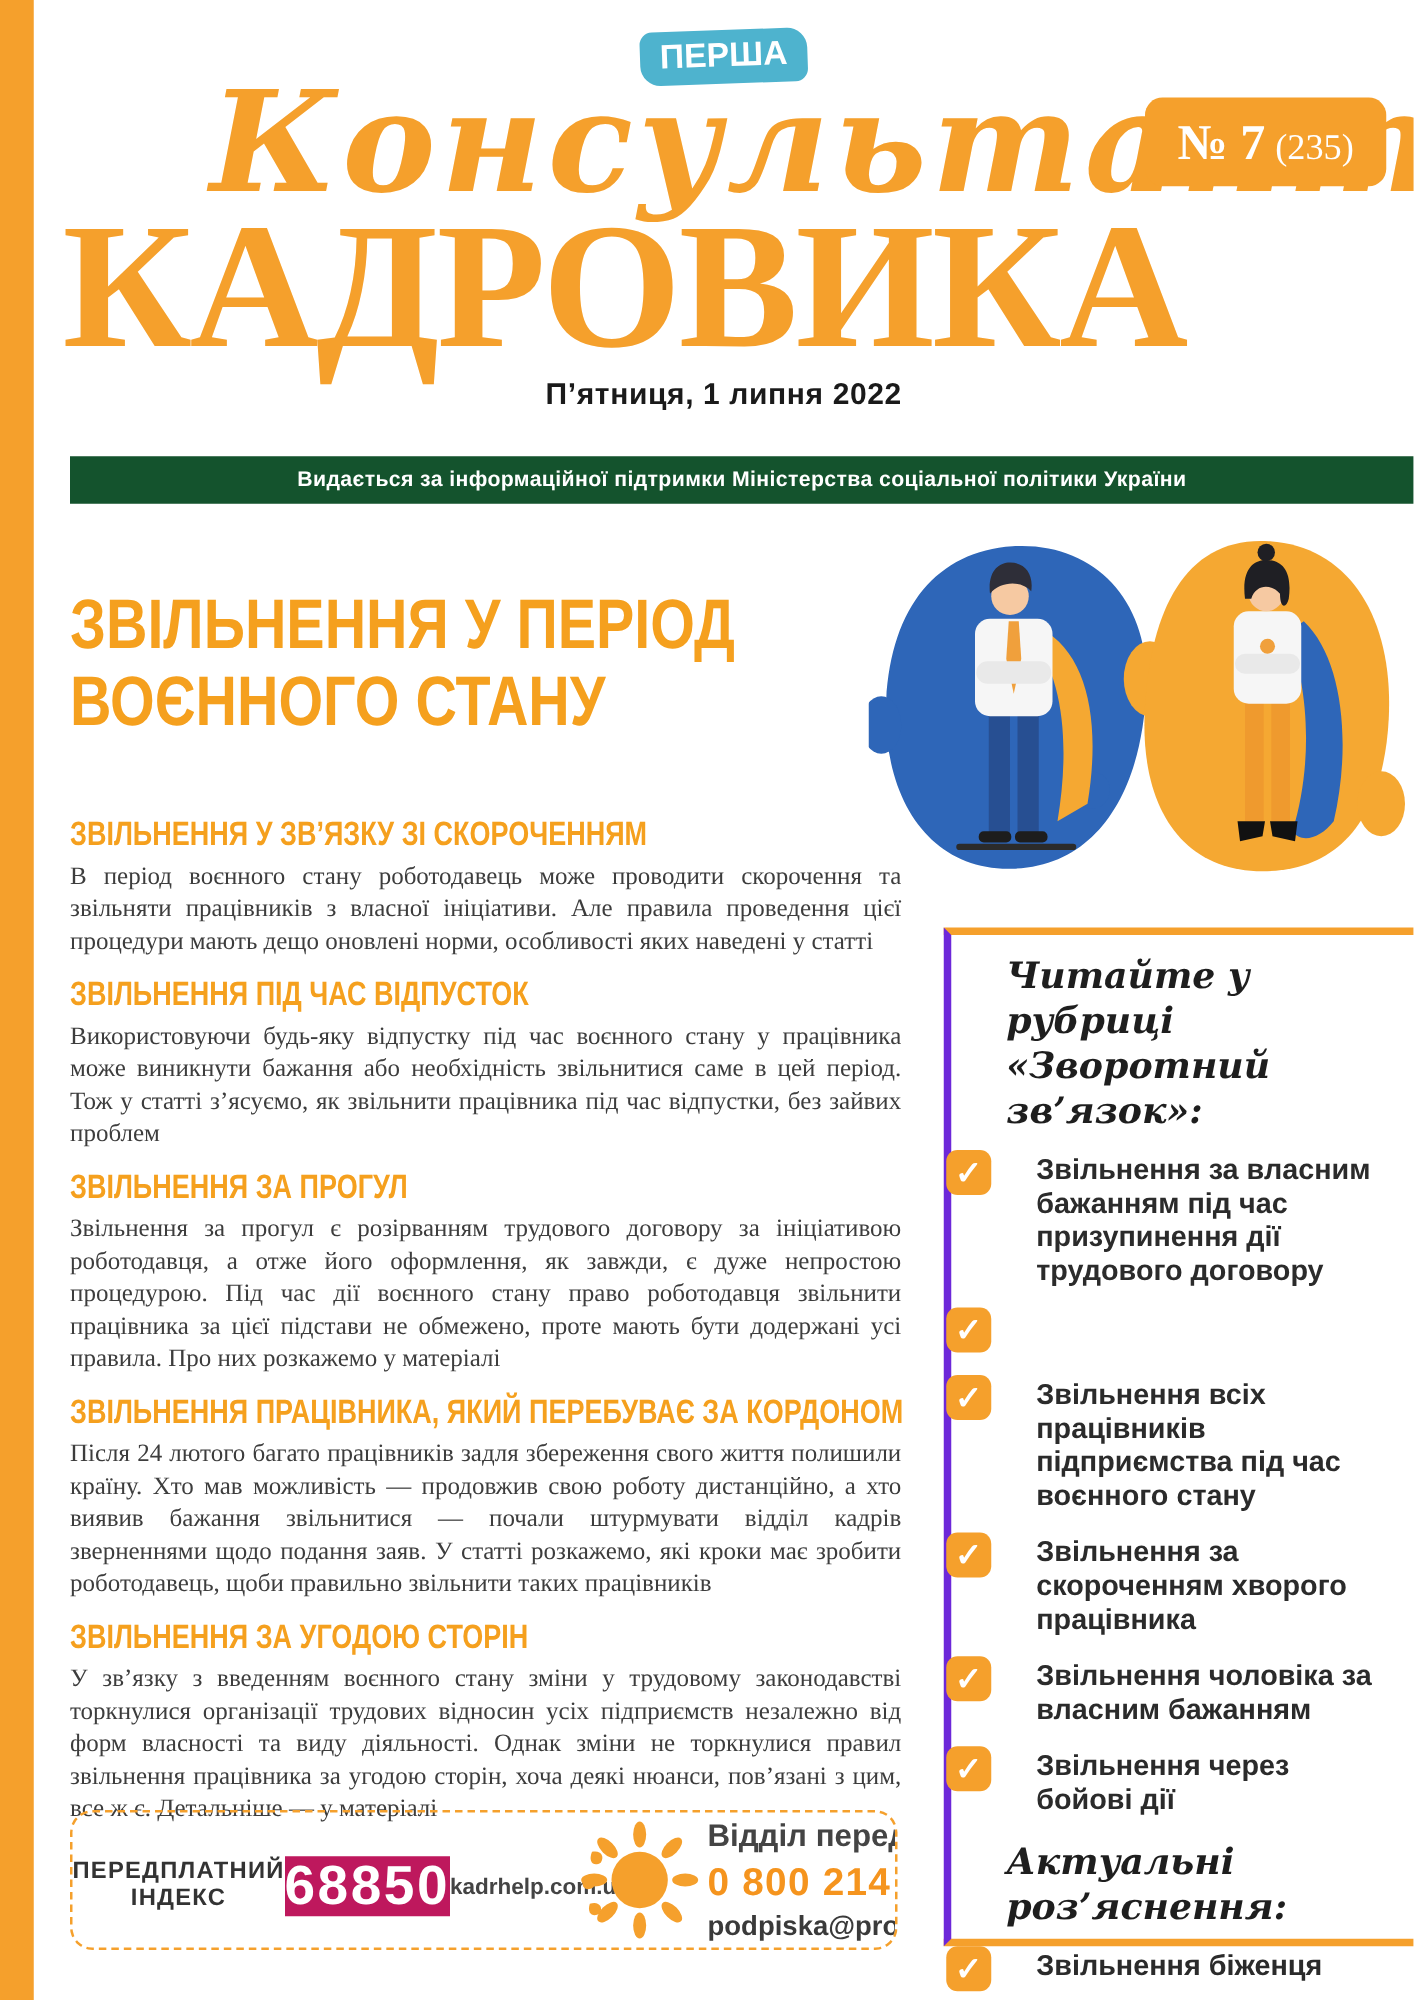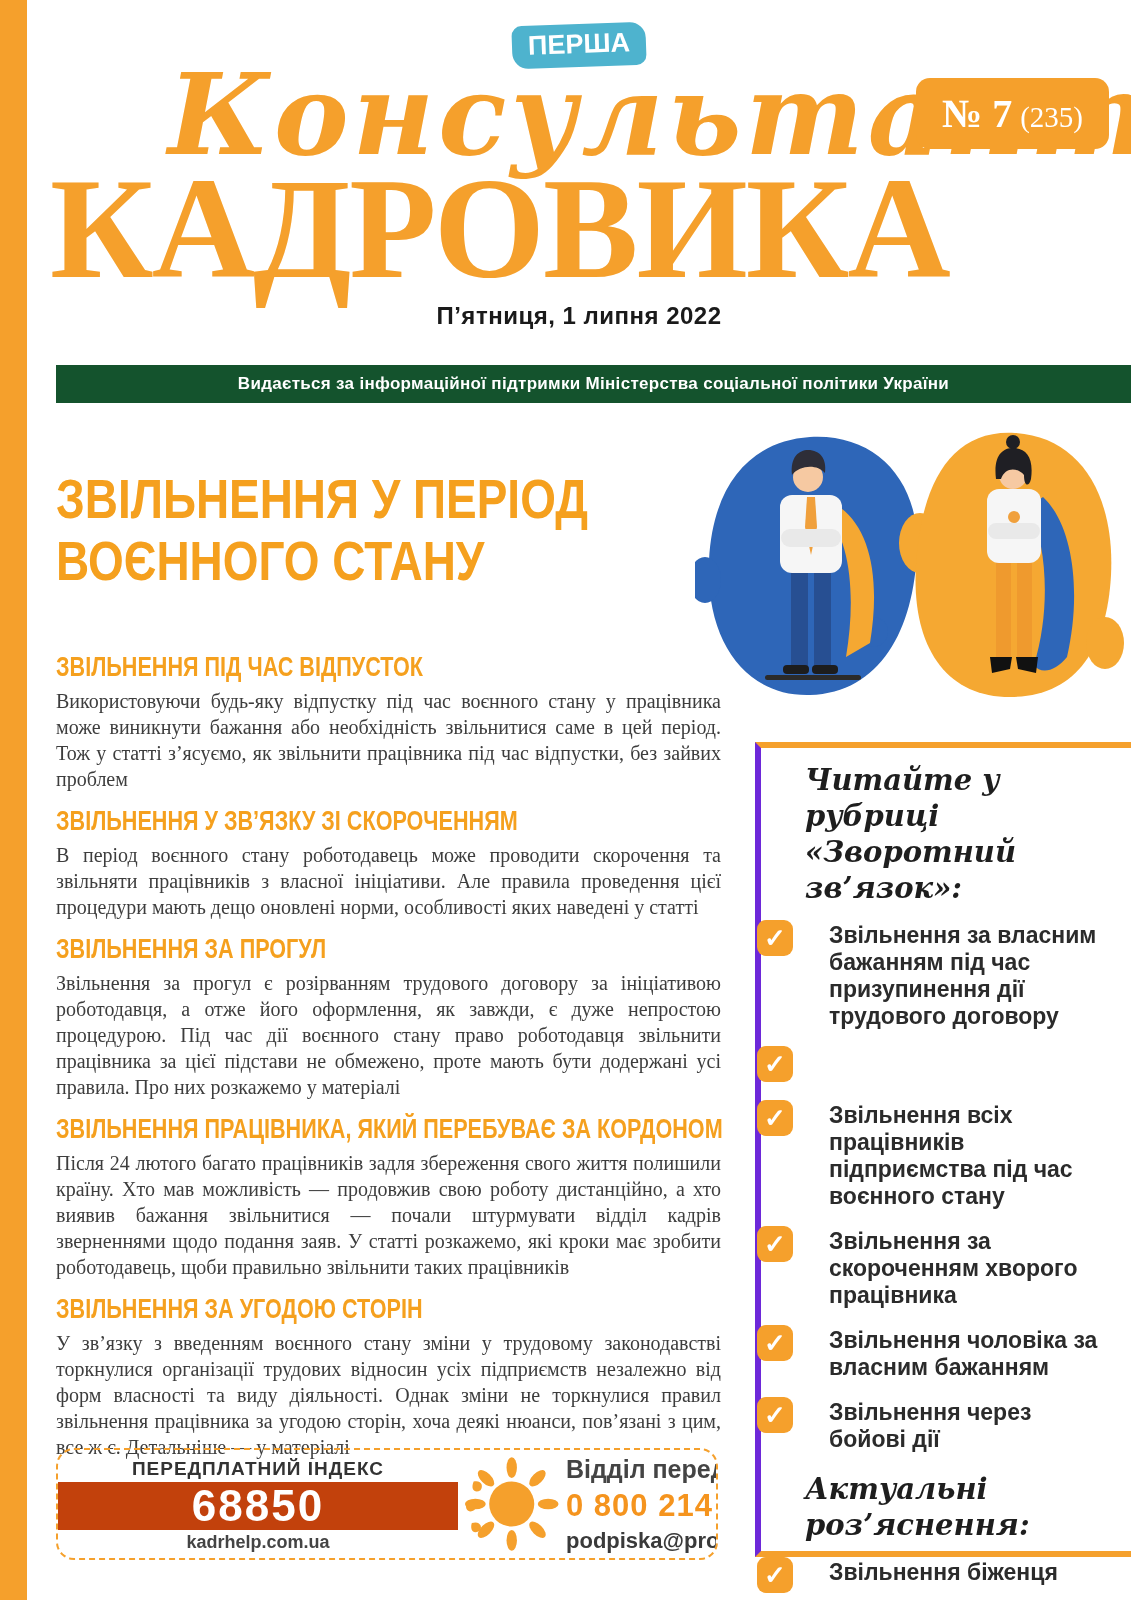--- a/index.html
+++ b/index.html
@@ -54,23 +54,23 @@
   .script-head.second{margin-top:16px;}
   .check-item{position:relative;padding-left:58px;margin-bottom:18px;min-height:36px;}
   .check-box{position:absolute;left:-14px;top:-2px;width:36px;height:36px;background:#F5A02C;
              border-radius:9px;color:#fff;font-size:26px;font-weight:bold;display:flex;
              align-items:center;justify-content:center;}
   .check-label{display:block;font-weight:bold;font-size:23px;line-height:27px;color:#2b2b2b;}
 
   
   .sub-box{position:absolute;left:56px;top:1448px;width:662px;height:112px;box-sizing:border-box;
            border:2px dashed #F5A02C;border-radius:18px;display:flex;align-items:stretch;overflow:hidden;}
-  .sub-left{width:400px;display:flex;flex-direction:column;align-items:center;padding-top:8px;text-align:center;}
+  .sub-left{width:400px;display:flex;flex-direction:row;align-items:center;padding-top:8px;text-align:center;}
   .sub-index-label{font-size:19px;font-weight:bold;letter-spacing:1px;color:#333;}
-  .sub-bar{width:400px;height:48px;background:#c2410c;display:flex;align-items:center;justify-content:center;margin-top:2px;}
+  .sub-bar{width:400px;height:48px;background:#be185d;display:flex;align-items:center;justify-content:center;margin-top:2px;}
   .sub-bar span{color:#fff;font-size:44px;font-weight:bold;letter-spacing:2px;}
   .sub-site{font-size:18px;font-weight:bold;color:#444;margin-top:2px;}
   .sub-sun{width:120px;display:flex;align-items:center;justify-content:center;}
   .sub-right{flex:1;display:flex;flex-direction:column;justify-content:center;gap:4px;padding-left:4px;}
   .sub-dept{font-size:25px;font-weight:bold;color:#444;}
   .sub-phone{font-size:31px;font-weight:bold;color:#F5941E;letter-spacing:1px;}
   .sub-email{font-size:22px;font-weight:bold;color:#3a3a3a;}
 </style>
 </head>
 <body>
@@ -129,26 +129,26 @@
     <rect x="292" y="64" width="54" height="74" rx="12" fill="#f6f6f6"></rect>
     <rect x="293" y="98" width="52" height="16" rx="8" fill="#e9e9e9"></rect>
     <circle cx="319" cy="92" r="6" fill="#F0A03C"></circle>
     <circle cx="318" cy="50" r="14" fill="#F6C9A2"></circle>
     <path d="M301,54 C298,30 308,23 318,23 C331,23 339,32 336,54 C334,62 329,62 329,50 C322,42 310,42 306,54 Z" fill="#1f1f24"></path>
     <circle cx="318" cy="17" r="7" fill="#1f1f24"></circle>
   </svg>
 
   <div class="sections">
     <section class="sec">
+      <h3><span>ЗВІЛЬНЕННЯ У ЗВ’ЯЗКУ ЗІ СКОРОЧЕННЯМ</span></h3>
+      <p>В період воєнного стану роботодавець може проводити скорочення та звільняти працівників з власної ініціативи. Але правила проведення цієї процедури мають дещо оновлені норми, особливості яких наведені у статті</p>
+    </section>
+    <section class="sec">
       <h3><span>ЗВІЛЬНЕННЯ ПІД ЧАС ВІДПУСТОК</span></h3>
       <p>Використовуючи будь-яку відпустку під час воєнного стану у працівника може виникнути бажання або необхідність звільнитися саме в цей період. Тож у статті з’ясуємо, як звільнити працівника під час відпустки, без зайвих проблем</p>
-    </section>
-    <section class="sec">
-      <h3><span>ЗВІЛЬНЕННЯ У ЗВ’ЯЗКУ ЗІ СКОРОЧЕННЯМ</span></h3>
-      <p>В період воєнного стану роботодавець може проводити скорочення та звільняти працівників з власної ініціативи. Але правила проведення цієї процедури мають дещо оновлені норми, особливості яких наведені у статті</p>
     </section>
     <section class="sec">
       <h3><span>ЗВІЛЬНЕННЯ ЗА ПРОГУЛ</span></h3>
       <p>Звільнення за прогул є розірванням трудового договору за ініціативою роботодавця, а отже його оформлення, як завжди, є дуже непростою процедурою. Під час дії воєнного стану право роботодавця звільнити працівника за цієї підстави не обмежено, проте мають бути додержані усі правила. Про них розкажемо у матеріалі</p>
     </section>
     <section class="sec">
       <h3><span>ЗВІЛЬНЕННЯ ПРАЦІВНИКА, ЯКИЙ ПЕРЕБУВАЄ ЗА КОРДОНОМ</span></h3>
       <p>Після 24 лютого багато працівників задля збереження свого життя полишили країну. Хто мав можливість — продовжив свою роботу дистанційно, а хто виявив бажання звільнитися — почали штурмувати відділ кадрів зверненнями щодо подання заяв. У статті розкажемо, які кроки має зробити роботодавець, щоби правильно звільнити таких працівників</p>
     </section>
     <section class="sec">

